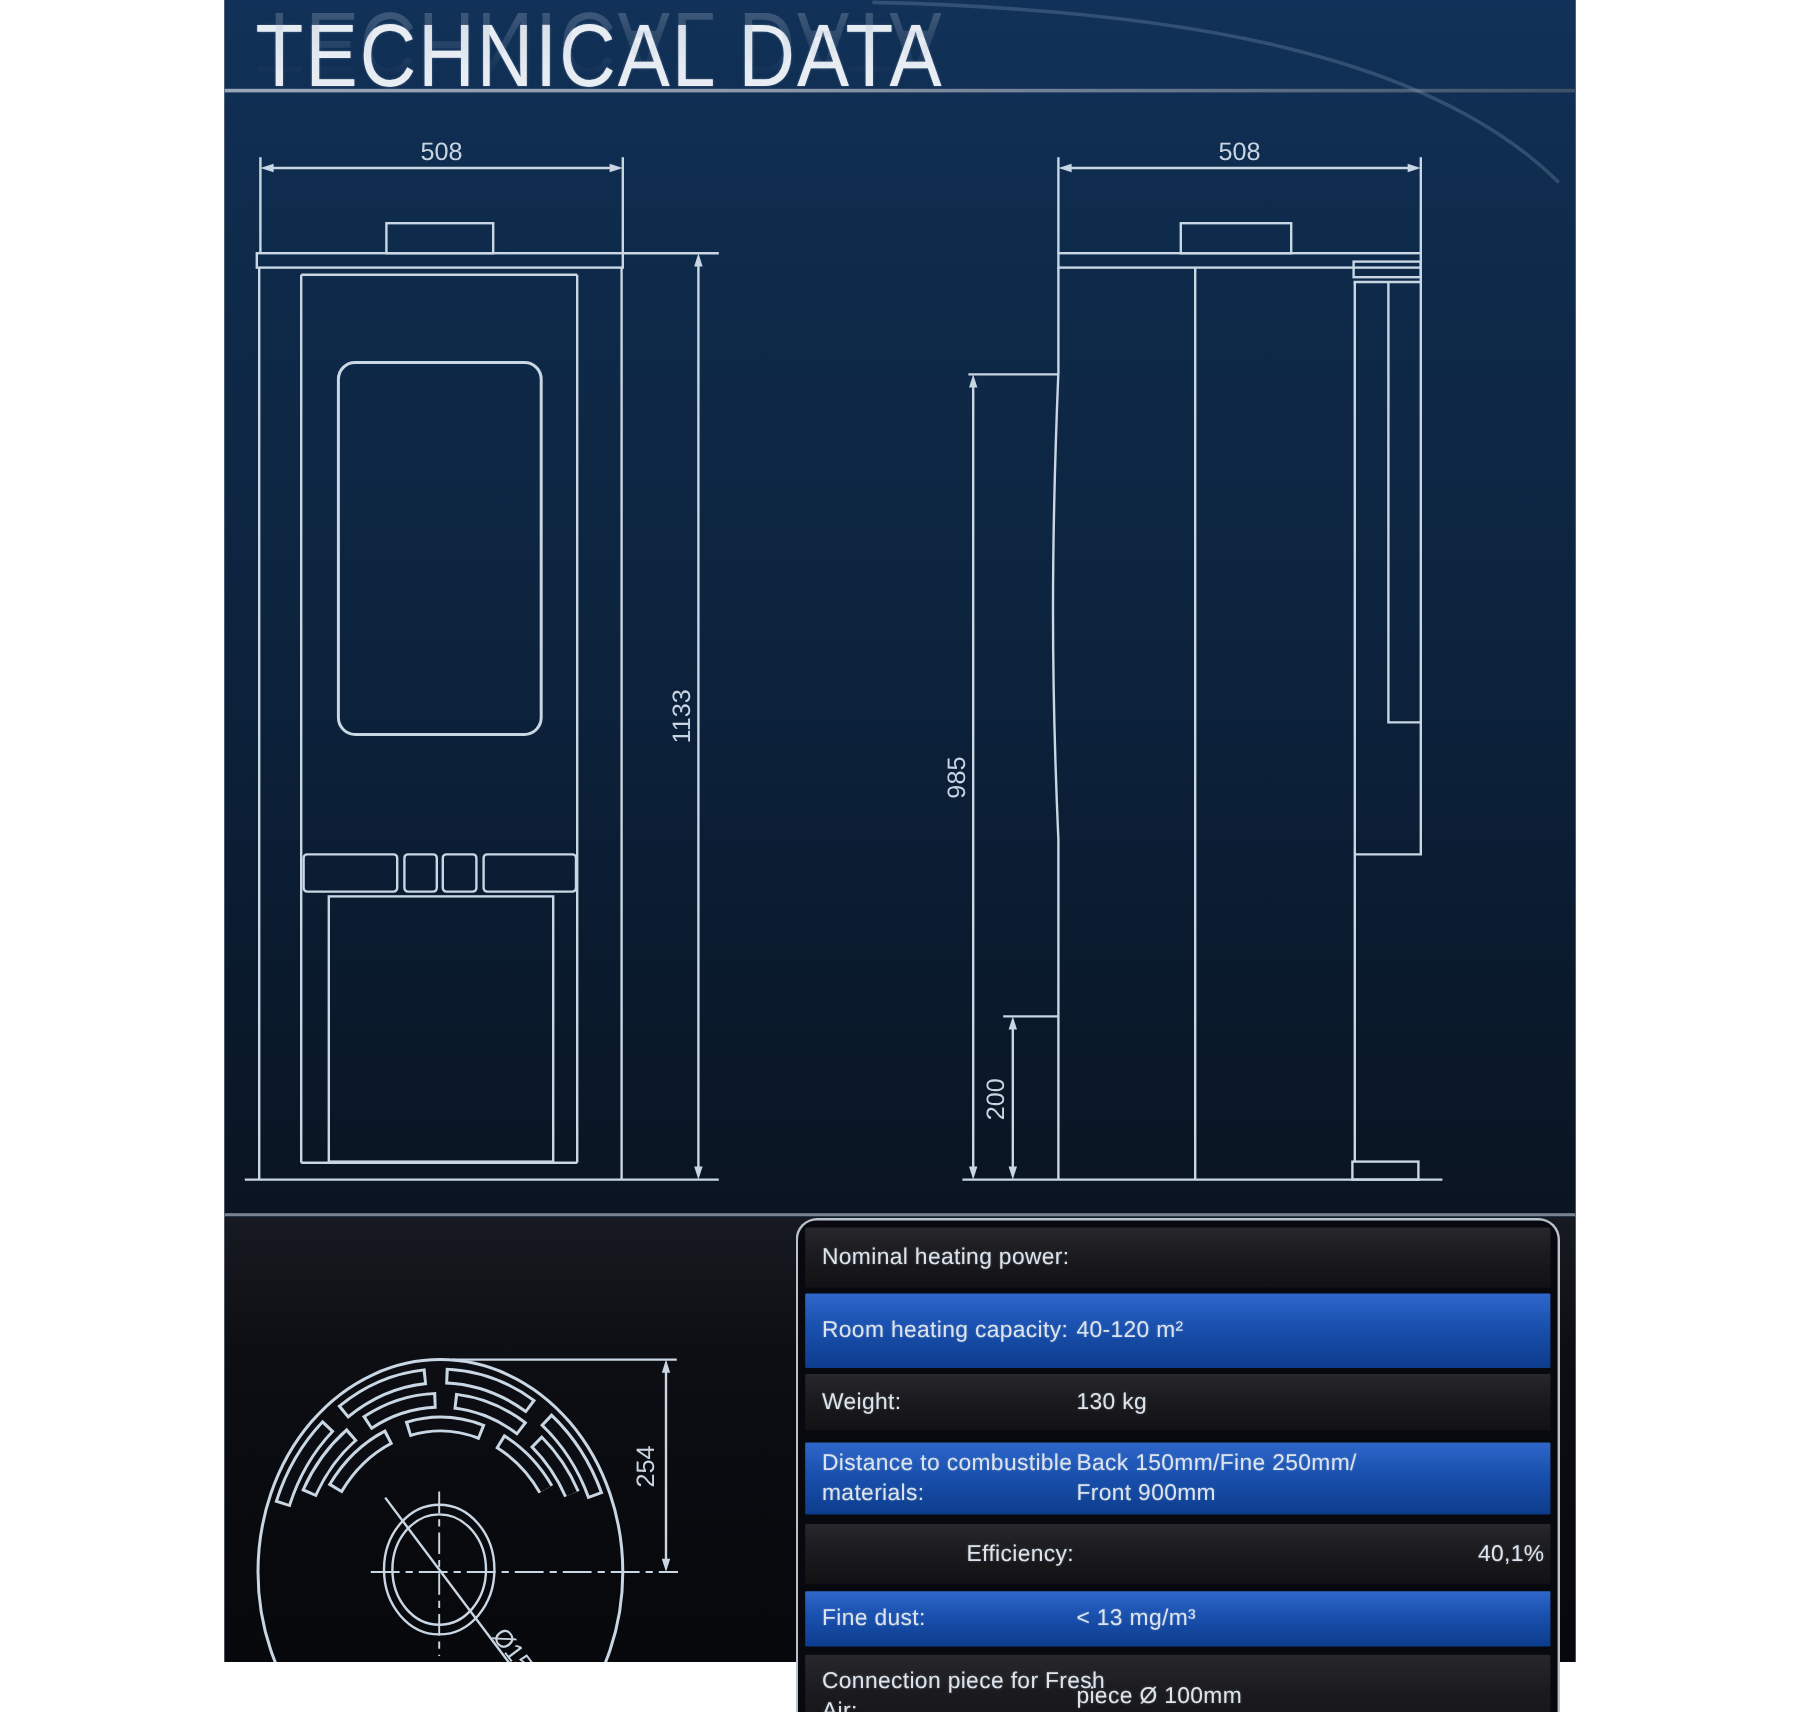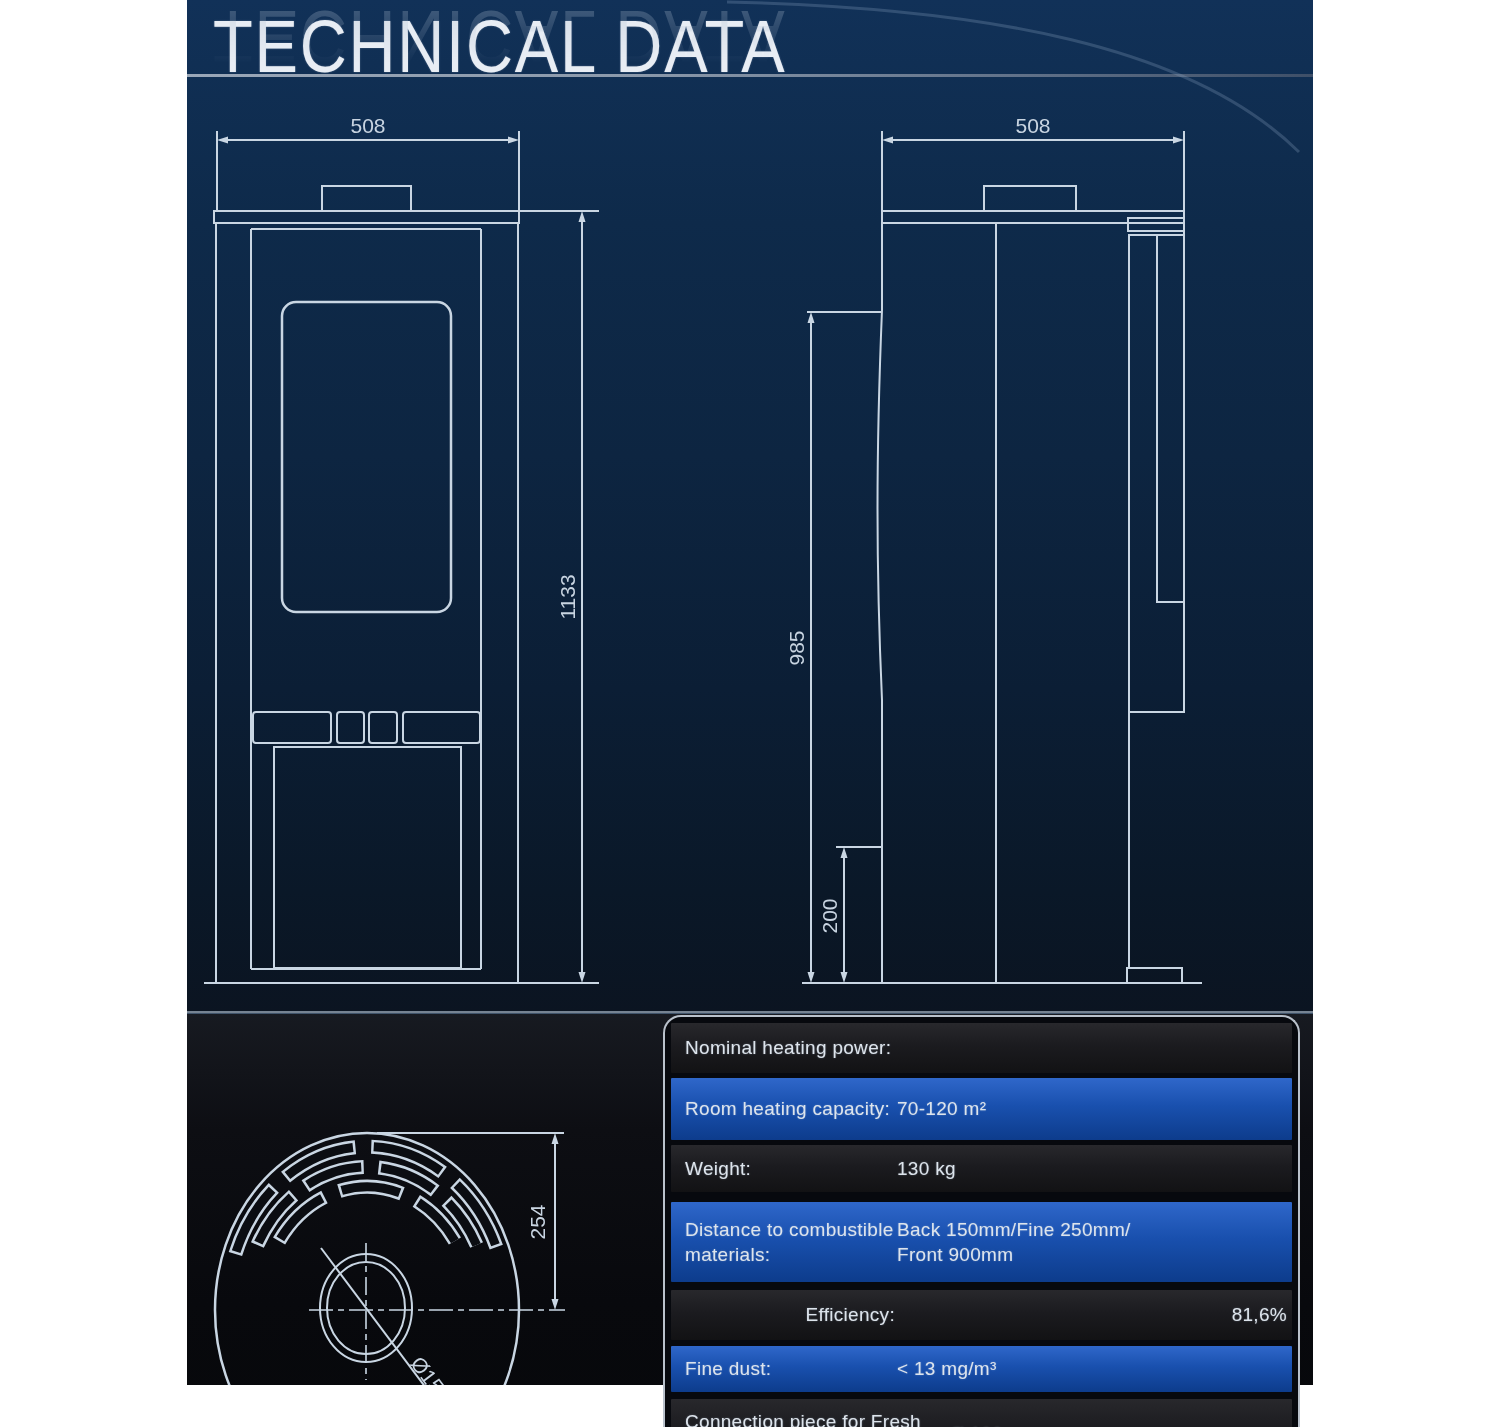--- a/index.html
+++ b/index.html
@@ -201,34 +201,34 @@
       <text x="238" y="1384" text-anchor="middle" transform="rotate(53 238 1384)">Ø150</text>
     </svg>
   </div>
 
   <div class="spec-table">
     <div class="spec-row dark" style="height:50px;margin-bottom:5px;">
       <span class="spec-label">Nominal heating power:</span>
     </div>
     <div class="spec-row blue" style="height:62px;margin-bottom:5px;">
       <span class="spec-label">Room heating capacity:</span>
-      <span class="spec-value">70-120 m²</span>
+      <span class="spec-value">40-120 m²</span>
     </div>
     <div class="spec-row dark" style="height:47px;margin-bottom:10px;">
       <span class="spec-label">Weight:</span>
       <span class="spec-value">130 kg</span>
     </div>
-    <div class="spec-row blue" style="height:80px;margin-bottom:8px;">
+    <div class="spec-row blue" style="height:60px;margin-bottom:8px;">
       <span class="spec-label" style="width:245px;">Distance to combustible materials:</span>
       <span class="spec-value">Back 150mm/Fine 250mm/
 Front 900mm</span>
     </div>
     <div class="spec-row dark" style="height:50px;margin-bottom:6px;text-align:right;">
       <span class="spec-label">Efficiency:</span>
-      <span class="spec-value">81,6%</span>
+      <span class="spec-value">40,1%</span>
     </div>
     <div class="spec-row blue" style="height:46px;margin-bottom:7px;">
       <span class="spec-label">Fine dust:</span>
       <span class="spec-value">&lt; 13 mg/m³</span>
     </div>
     <div class="spec-row dark" style="height:70px;">
       <span class="spec-label" style="width:260px;">Connection piece for Fresh Air:</span>
       <span class="spec-value">piece Ø 100mm</span>
     </div>
   </div>

